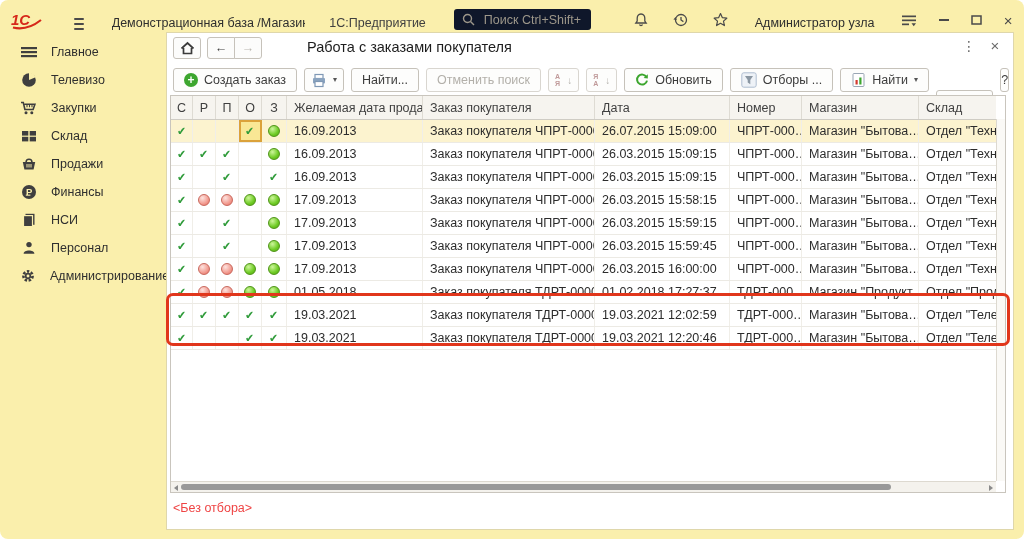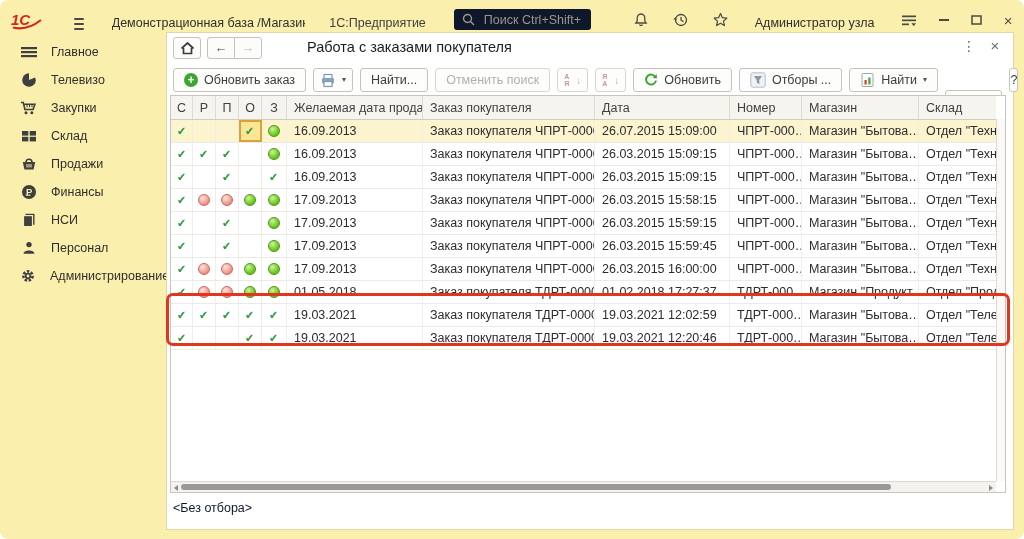--- a/index.html
+++ b/index.html
@@ -74,21 +74,21 @@
 
   
   .vscroll{position:absolute;top:23px;right:0;width:9px;bottom:11px;background:#faf9f6;border-left:1px solid #ddd9d0;box-sizing:border-box;}
   
   .hscroll{position:absolute;left:0;right:9px;bottom:0;height:11px;background:#f4f2ed;border-top:1px solid #ddd9d0;box-sizing:border-box;}
   .hthumb{position:absolute;left:10px;top:2px;width:710px;height:6px;background:#999;border-radius:3px;cursor:grab;}
   .harrow{position:absolute;top:3px;width:0;height:0;border-top:3px solid transparent;border-bottom:3px solid transparent;}
   .harrow.left{left:3px;border-right:4px solid #8a8a8a;}
   .harrow.right{right:3px;border-left:4px solid #8a8a8a;}
 
-  .footer-link{position:absolute;left:6px;top:468px;color:#0f172a;cursor:pointer;}
+  .footer-link{position:absolute;left:6px;top:468px;color:#ef4444;cursor:pointer;}
 
   
   .annotation{position:absolute;left:166px;top:293px;width:844px;height:53px;border:3px solid #e1361b;border-radius:7px;box-sizing:border-box;pointer-events:none;z-index:50;}
 
   svg{display:block;}
 </style>
 </head>
 <body>
 
 <div class="window">
@@ -260,21 +260,21 @@
       <span class="nav-btn back">←</span>
       <span class="nav-btn fwd">→</span>
       <span class="panel-title">Работа с заказами покупателя</span>
       <span class="hdr-dots">⋮</span>
       <span class="hdr-close">×</span>
     </div>
 
     <div class="toolbar">
       <span class="btn">
         <span class="plus-circle">+</span>
-        <span>Обновить заказ</span>
+        <span>Создать заказ</span>
       </span>
       <span class="btn icon-only">
         <svg width="16" height="15" viewBox="0 0 16 15">
             <rect x="4" y="1.5" width="8" height="4" fill="#fff" stroke="#7f98b5" stroke-width="1.2"></rect>
             <rect x="2" y="5" width="12" height="5.5" rx="1" fill="#8aa3bf"></rect>
             <rect x="4" y="8.5" width="8" height="5" fill="#fff" stroke="#7f98b5" stroke-width="1.2"></rect>
           </svg>
         <span class="caret">▾</span>
       </span>
       <span class="btn">

